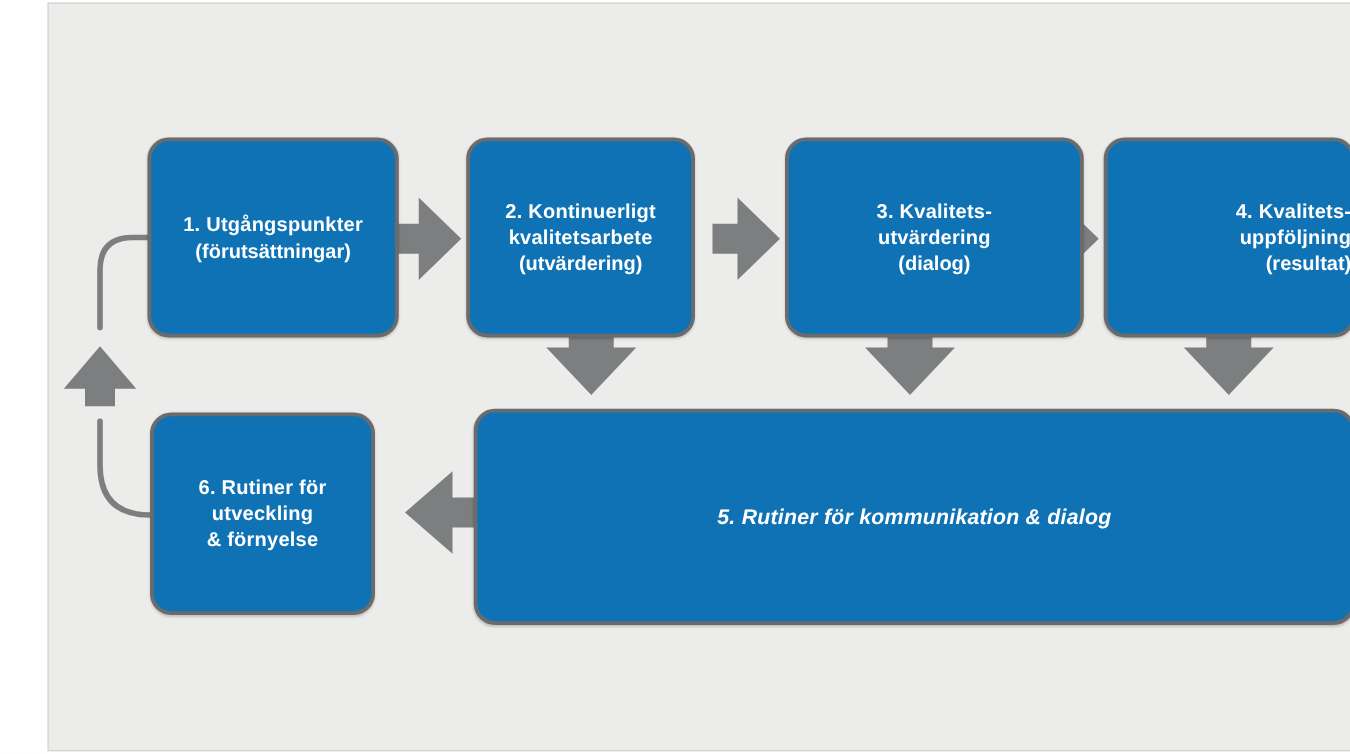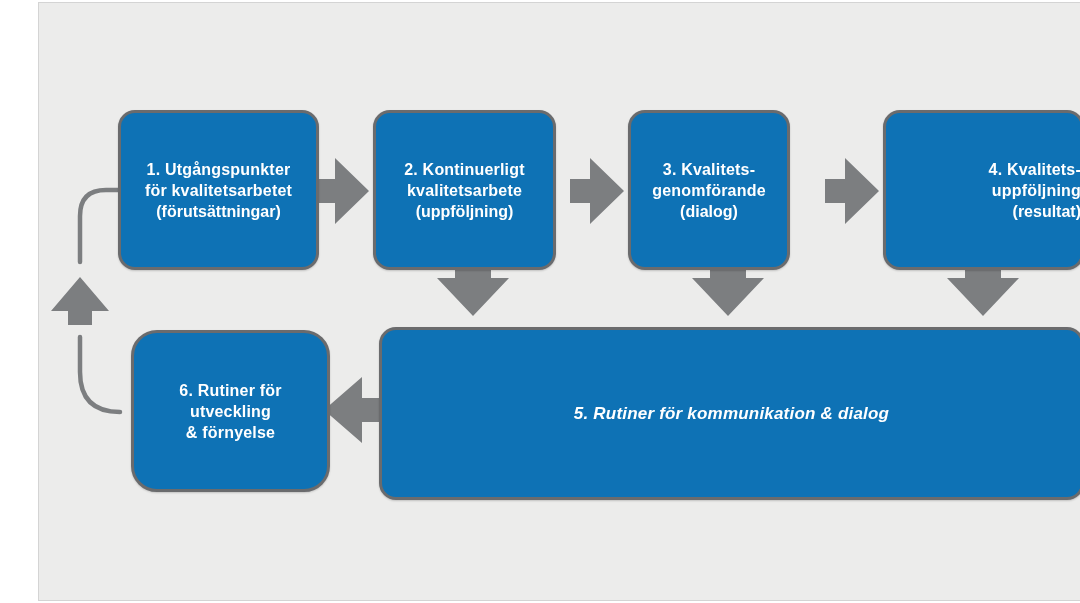--- a/index.html
+++ b/index.html
@@ -52,24 +52,24 @@
     line-height:19px;
     margin-top:1px;
   }
   .box5-label{
     font-size:17px;
     font-weight:bold;
     letter-spacing:0.2px;
   }
   .box1{left:82px;  top:110px; width:201px; height:160px;}
   .box2{left:337px; top:110px; width:183px; height:160px;}
-  .box3{left:592px; top:110px; width:162px; height:160px;}
+  .box3{left:592px; top:110px; width:239px; height:160px;}
   .box4{left:847px; top:110px; width:201px; height:160px;align-items:flex-end;}
   .box5{left:343px; top:327px; width:705px; height:173px;font-style:italic;}
-  .box6{left:95px;  top:330px; width:199px; height:162px;border-radius:26px;}
+  .box6{left:84px;  top:330px; width:180px; height:162px;}
 </style>
 </head>
 <body>
 
 <div class="canvas">
   <div class="inner"></div>
 
   <svg class="arrow-layer" viewBox="0 0 1080 603" xmlns="http://www.w3.org/2000/svg">
 
     <polygon fill="var(--arrow)" points="279,179 299,179 299,158 333,191 299,224 299,203 279,203"></polygon>
@@ -82,33 +82,32 @@
 
     <polygon fill="var(--arrow)" points="288,410 326,377 326,398 346,398 346,422 326,422 326,443"></polygon>
 
     <path d="M 85 190 L 70 190 Q 44 190 44 216 L 44 262" fill="none" stroke="var(--arrow)" stroke-width="4.5" stroke-linecap="round"></path>
     <polygon fill="var(--arrow)" points="44,277 73,311 56,311 56,325 32,325 32,311 15,311"></polygon>
     <path d="M 44 337 L 44 372 Q 44 412 84 412" fill="none" stroke="var(--arrow)" stroke-width="4.5" stroke-linecap="round"></path>
   </svg>
 
   <div class="box box1">
     <div class="line">1. Utgångspunkter</div>
-    <div class="line">för kvalitetsarbetet</div>
     <div class="note">(förutsättningar)</div>
   </div>
 
   <div class="box box2">
     <div class="line">2. Kontinuerligt</div>
     <div class="line">kvalitetsarbete</div>
-    <div class="note">(uppföljning)</div>
+    <div class="note">(utvärdering)</div>
   </div>
 
   <div class="box box3">
     <div class="line">3. Kvalitets-</div>
-    <div class="line">genomförande</div>
+    <div class="line">utvärdering</div>
     <div class="note">(dialog)</div>
   </div>
 
   <div class="box box4">
     <div class="line">4. Kvalitets-</div>
     <div class="line">uppföljning</div>
     <div class="note">(resultat)</div>
   </div>
 
   <div class="box box5">

